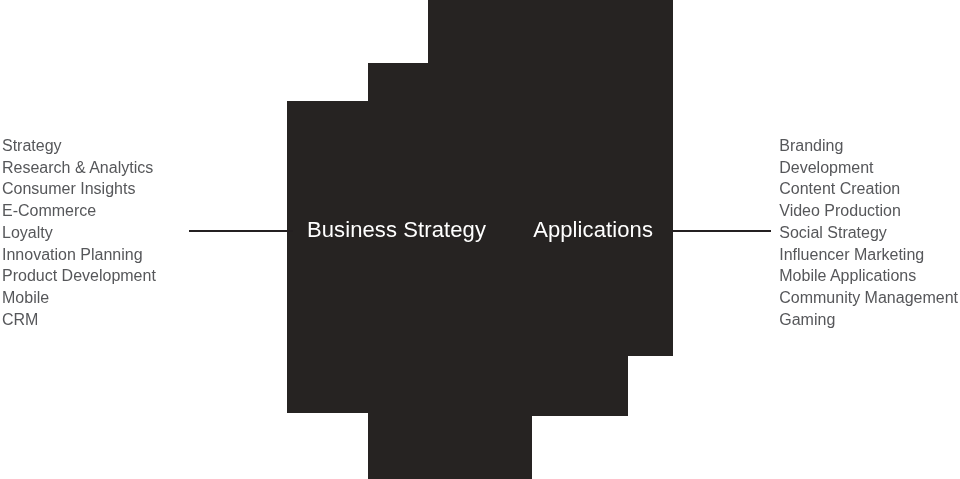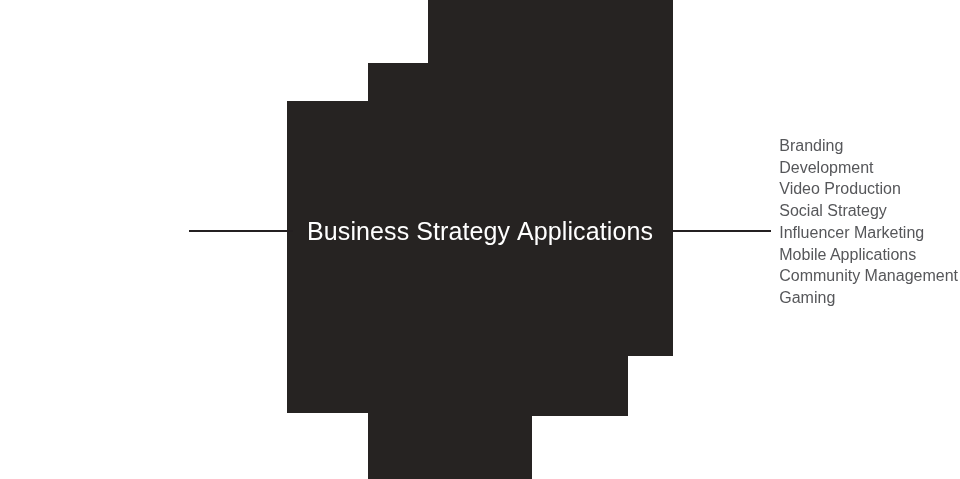--- a/index.html
+++ b/index.html
@@ -28,21 +28,21 @@
   .rect-storytelling{left:428px;top:0;width:245px;height:356px;}
   .rect-middle{left:368px;top:63px;width:260px;height:353px;}
   .rect-business{left:287px;top:101px;width:253px;height:312px;}
   .rect-bottom{left:368px;top:410px;width:164px;height:69px;}
 
   
   .center-label{
     position:absolute;
     top:219px;
     color:var(--label-text);
-    font-size:25px;
+    font-size:22px;
     line-height:1;
     letter-spacing:0.1px;
     white-space:nowrap;
   }
   .label-business{left:307px;}
   .label-storytelling{right:307px;} 
 
   
   .connector{
     position:absolute;
@@ -74,24 +74,36 @@
   <div class="rect rect-middle"></div>
   <div class="rect rect-business"></div>
   <div class="rect rect-bottom"></div>
 
   <div class="connector connector-left"></div>
   <div class="connector connector-right"></div>
 
   <div class="center-label label-business">Business Strategy</div>
   <div class="center-label label-storytelling">Applications</div>
 
+  <div class="side-list side-list-left">
+      <div>Strategy</div>
+      <div>Research &amp; Analytics</div>
+      <div>Consumer Insights</div>
+      <div>E-Commerce</div>
+      <div>Loyalty</div>
+      <div>Innovation Planning</div>
+      <div>Product Development</div>
+      <div>Mobile</div>
+      <div>CRM</div>
+    </div>
 
   <div class="side-list side-list-right">
       <div>Branding</div>
       <div>Development</div>
+      <div>Content Creation</div>
       <div>Video Production</div>
       <div>Social Strategy</div>
       <div>Influencer Marketing</div>
       <div>Mobile Applications</div>
       <div>Community Management</div>
       <div>Gaming</div>
     </div>
 
 </div>
 

